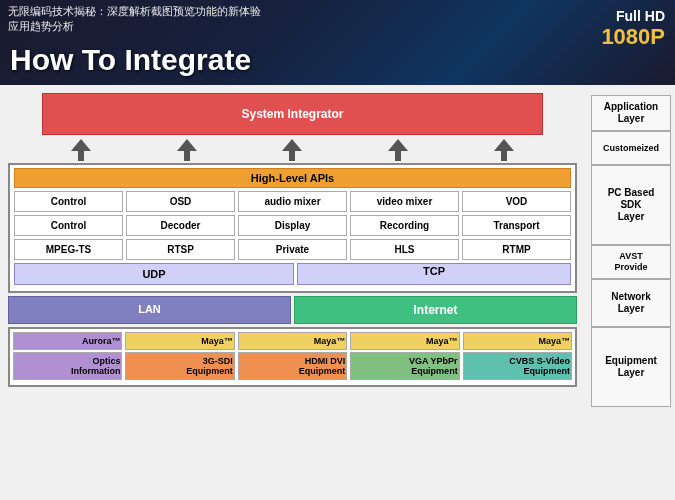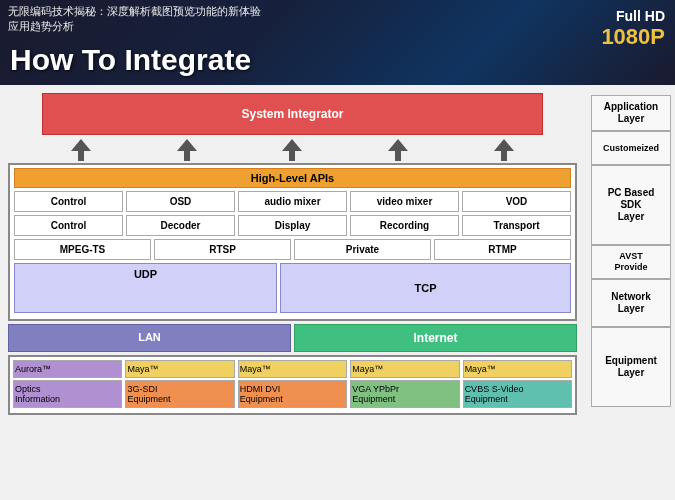--- a/index.html
+++ b/index.html
@@ -192,21 +192,21 @@
       font-weight: bold;
       padding: 4px;
     }
     .tcp-box {
       flex: 1;
       background: #d0d0f8;
       border: 1px solid #8888cc;
       text-align: center;
       font-size: 11px;
       font-weight: bold;
-      padding: 18px;
+      padding: 1px;
     }
 
     
     .network-row {
       display: flex;
       gap: 3px;
       margin-bottom: 3px;
     }
     .lan-box {
       flex: 1;
@@ -237,24 +237,24 @@
     }
 
     .equip-row {
       display: flex;
       gap: 3px;
       margin-bottom: 2px;
     }
     .equip-cell {
       flex: 1;
       border: 1px solid #aaa;
-      text-align: left;
+      text-align: right;
       font-size: 9px;
       padding: 3px 1px;
-      font-weight: normal;
+      font-weight: bold;
     }
     .equip-purple { background: #b090d0; }
     .equip-yellow { background: #f0d060; }
     .equip-orange { background: #f09050; }
     .equip-green { background: #80c080; }
     .equip-teal { background: #60c0b0; }
 
     
     .right-label-application { height: 36px; display: flex; align-items: center; justify-content: center; }
     .right-label-customized { height: 22px; display: flex; align-items: center; justify-content: center; font-size: 9px; }
@@ -321,20 +321,21 @@
         <div class="api-cell">Decoder</div>
         <div class="api-cell">Display</div>
         <div class="api-cell">Recording</div>
         <div class="api-cell">Transport</div>
       </div>
 
       <div class="api-row">
         <div class="api-cell">MPEG-TS</div>
         <div class="api-cell">RTSP</div>
         <div class="api-cell">Private</div>
+        <div class="api-cell">HLS</div>
         <div class="api-cell">RTMP</div>
       </div>
 
       <div class="udp-tcp-row">
         <div class="udp-box">UDP</div>
         <div class="tcp-box">TCP</div>
       </div>
     </div>
 
     <div class="network-row">

